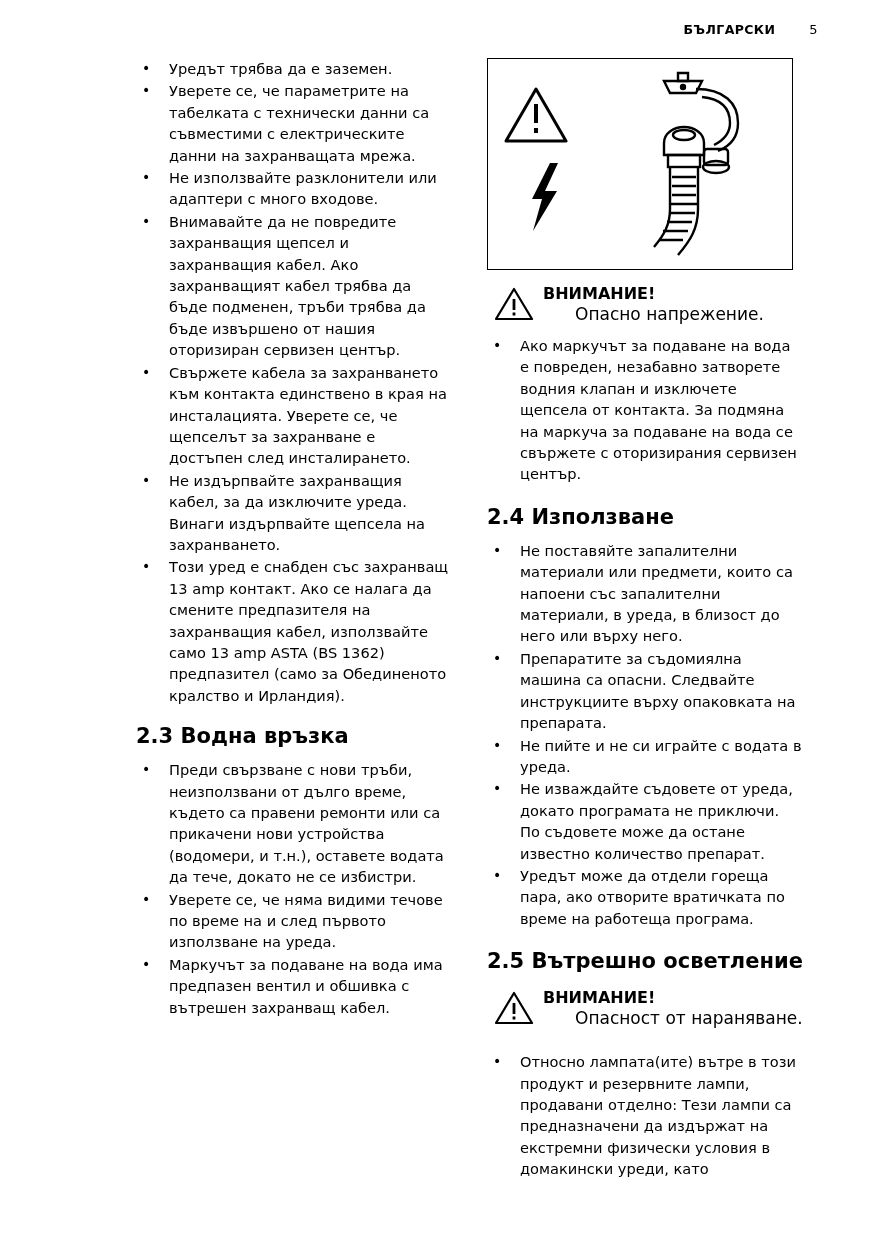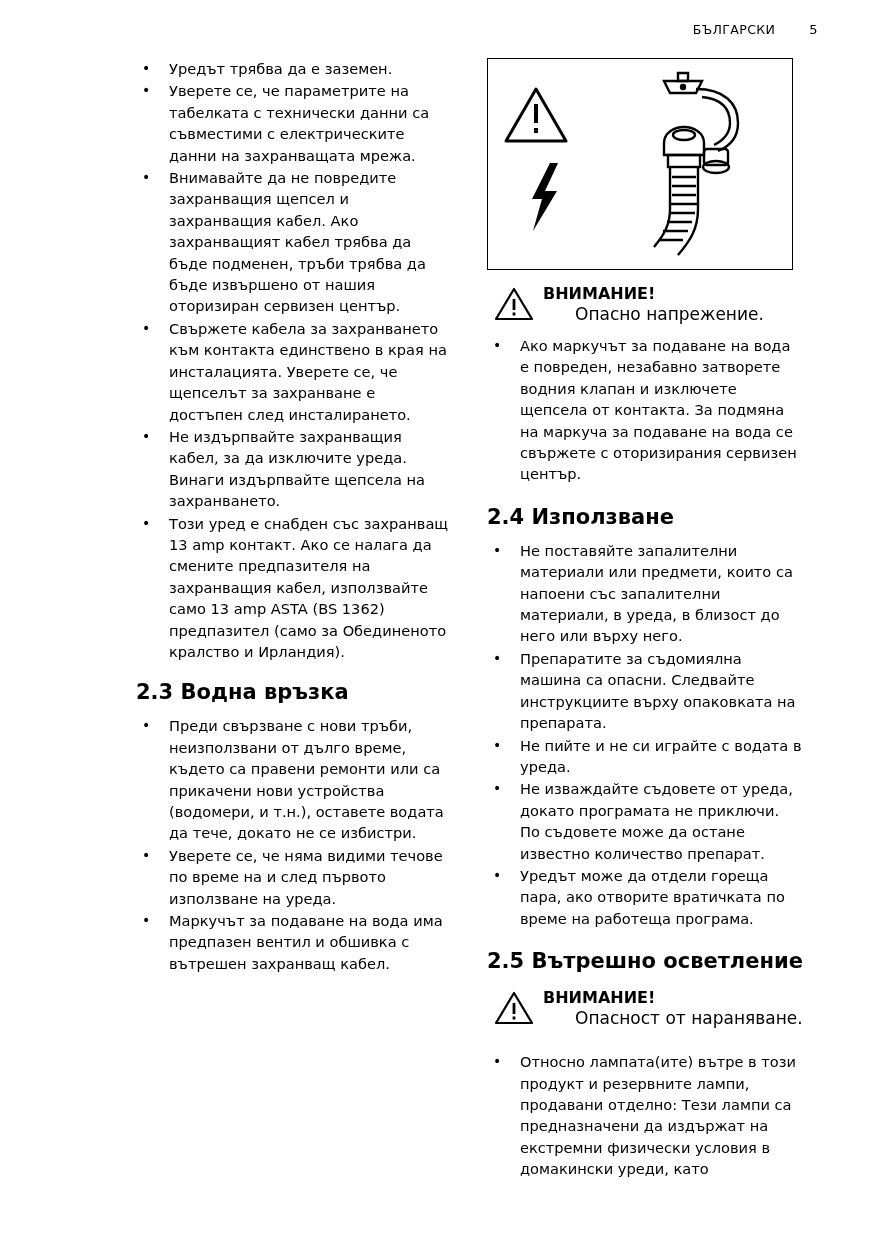--- a/index.html
+++ b/index.html
@@ -26,21 +26,21 @@
     position: absolute;
     top: 22px;
     right: 56px;
     display: flex;
     align-items: baseline;
     gap: 34px;
     font-size: 12.5px;
     letter-spacing: 0.4px;
   }
   .header .lang {
-    font-weight: 400;
+    font-weight: 700;
   }
   .header .pageno {
     font-size: 13px;
   }
   
   .col {
     position: absolute;
     top: 58px;
     width: 316px;
   }
@@ -121,20 +121,21 @@
   <div class="header">
     <span class="lang">БЪЛГАРСКИ</span>
     <span class="pageno">5</span>
   </div>
 
   <div class="col col-left">
 
     <ul class="bullets">
       <li>Уредът трябва да е заземен.</li>
       <li>Уверете се, че параметрите на табелката с технически данни са съвместими с електрическите данни на захранващата мрежа.</li>
+      <li>Не използвайте разклонители или адаптери с много входове.</li>
       <li>Внимавайте да не повредите захранващия щепсел и захранващия кабел. Ако захранващият кабел трябва да бъде подменен, тръби трябва да бъде извършено от нашия оторизиран сервизен център.</li>
       <li>Свържете кабела за захранването към контакта единствено в края на инсталацията. Уверете се, че щепселът за захранване е достъпен след инсталирането.</li>
       <li>Не издърпвайте захранващия кабел, за да изключите уреда. Винаги издърпвайте щепсела на захранването.</li>
       <li>Този уред е снабден със захранващ 13 amp контакт. Ако се налага да смените предпазителя на захранващия кабел, използвайте само 13 amp ASTA (BS 1362) предпазител (само за Обединеното кралство и Ирландия).</li>
     </ul>
 
     <h2 class="section">2.3 Водна връзка</h2>
 
     <ul class="bullets">
       <li>Преди свързване с нови тръби, неизползвани от дълго време, където са правени ремонти или са прикачени нови устройства (водомери, и т.н.), оставете водата да тече, докато не се избистри.</li>

